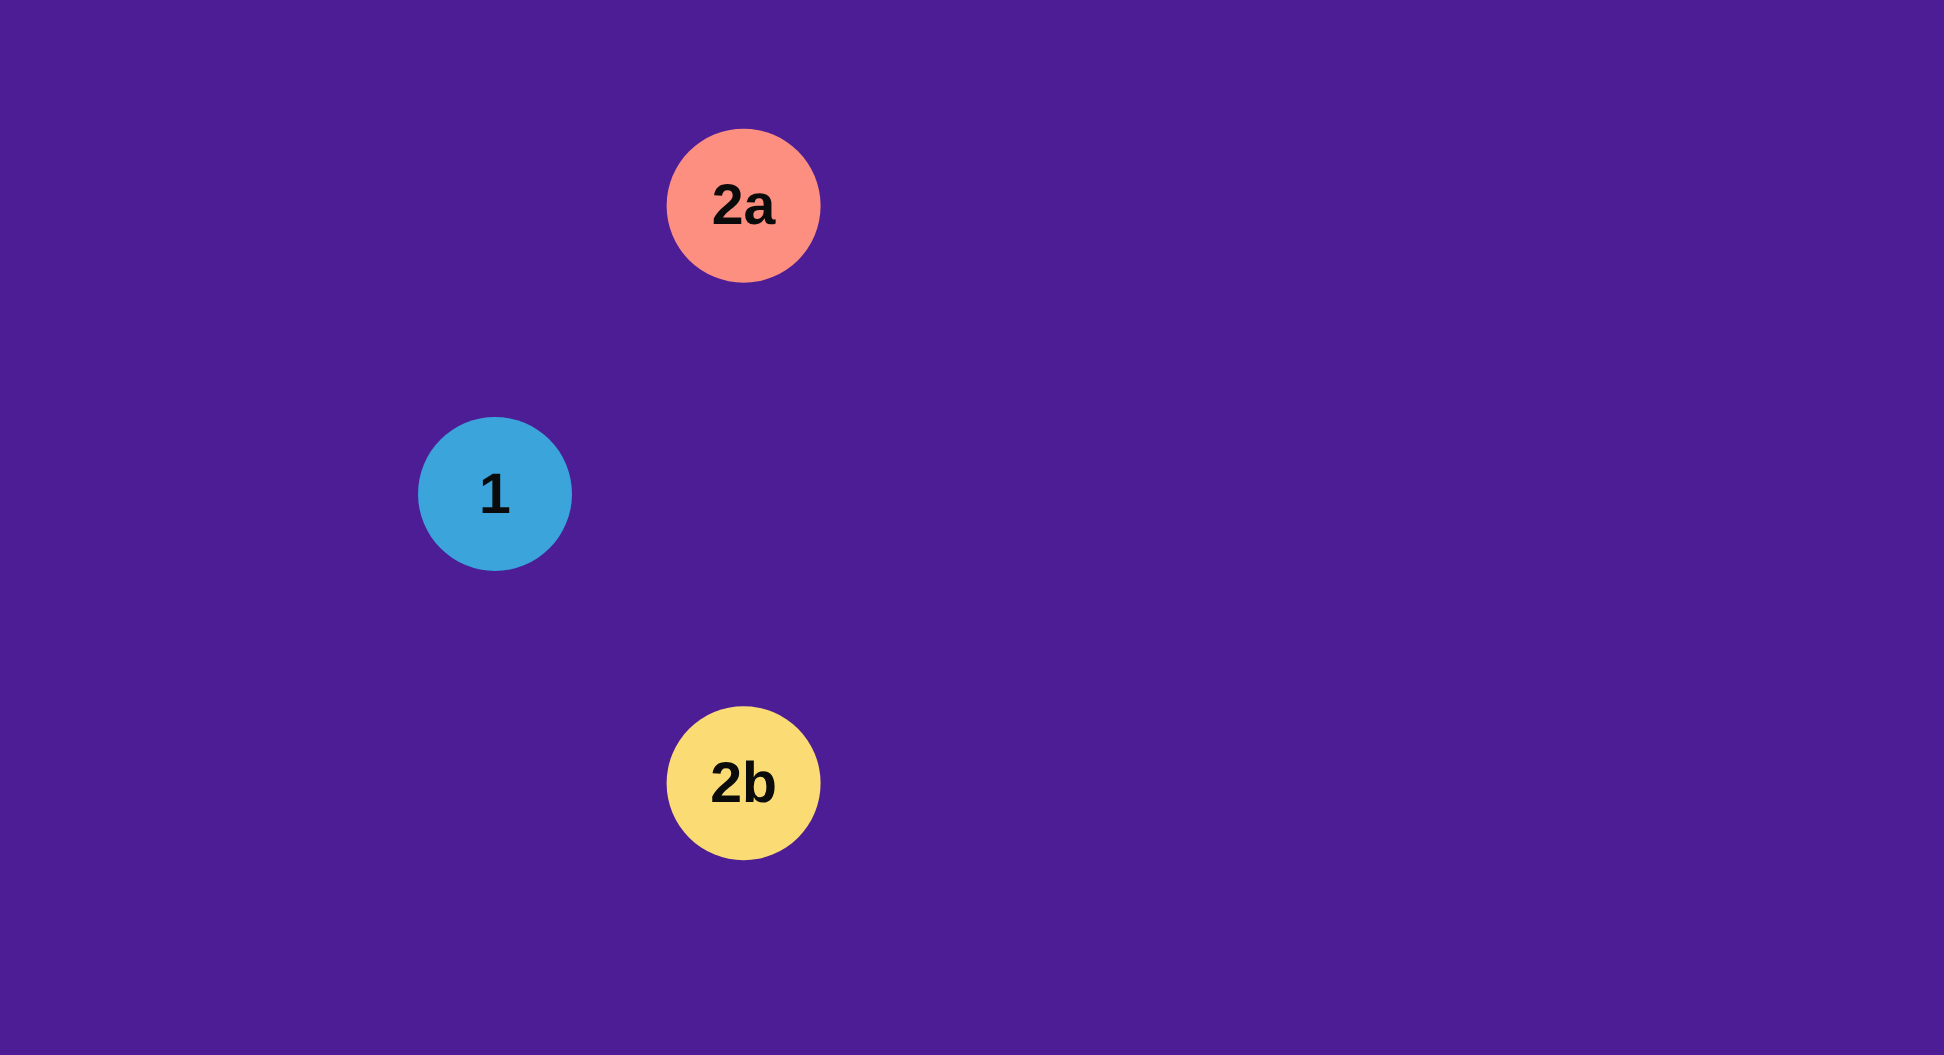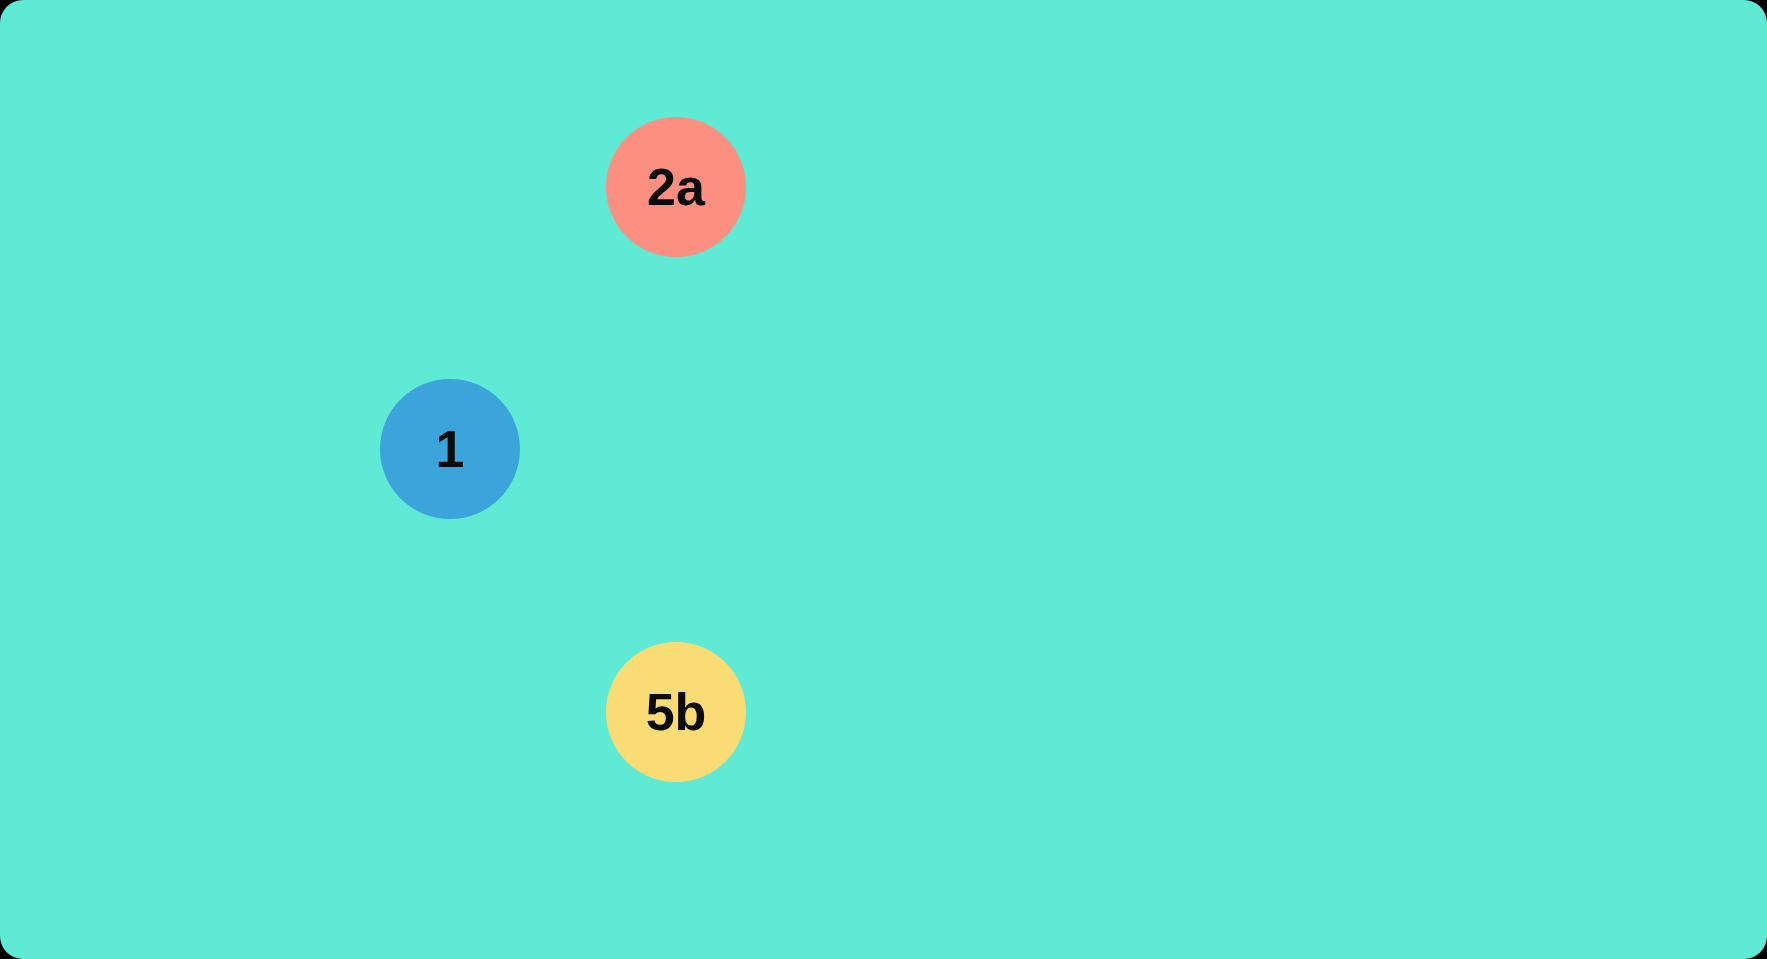--- a/index.html
+++ b/index.html
@@ -25,24 +25,24 @@
   .node-label {
     font-weight: 700;
     font-size: 52px;
     line-height: 1;
     user-select: none;
   }
 </style>
 </head>
 <body>
 
-<div class="canvas" style="background: #5eead4; border-radius: 23px;">
+<div class="canvas" style="background: #4c1d95;">
 
 <div class="node" style="left: 606px; top: 117px; width: 140px; height: 140px; background: rgb(253, 143, 128); color: rgb(11, 11, 11);">
       <span class="node-label">2a</span>
     </div>
     <div class="node" style="left: 380px; top: 379px; width: 140px; height: 140px; background: rgb(58, 164, 219); color: rgb(11, 11, 11);">
       <span class="node-label">1</span>
     </div>
     <div class="node" style="left: 606px; top: 642px; width: 140px; height: 140px; background: rgb(251, 220, 116); color: rgb(11, 11, 11);">
-      <span class="node-label">5b</span>
+      <span class="node-label">2b</span>
     </div>
   </div>
 
 </body></html>

